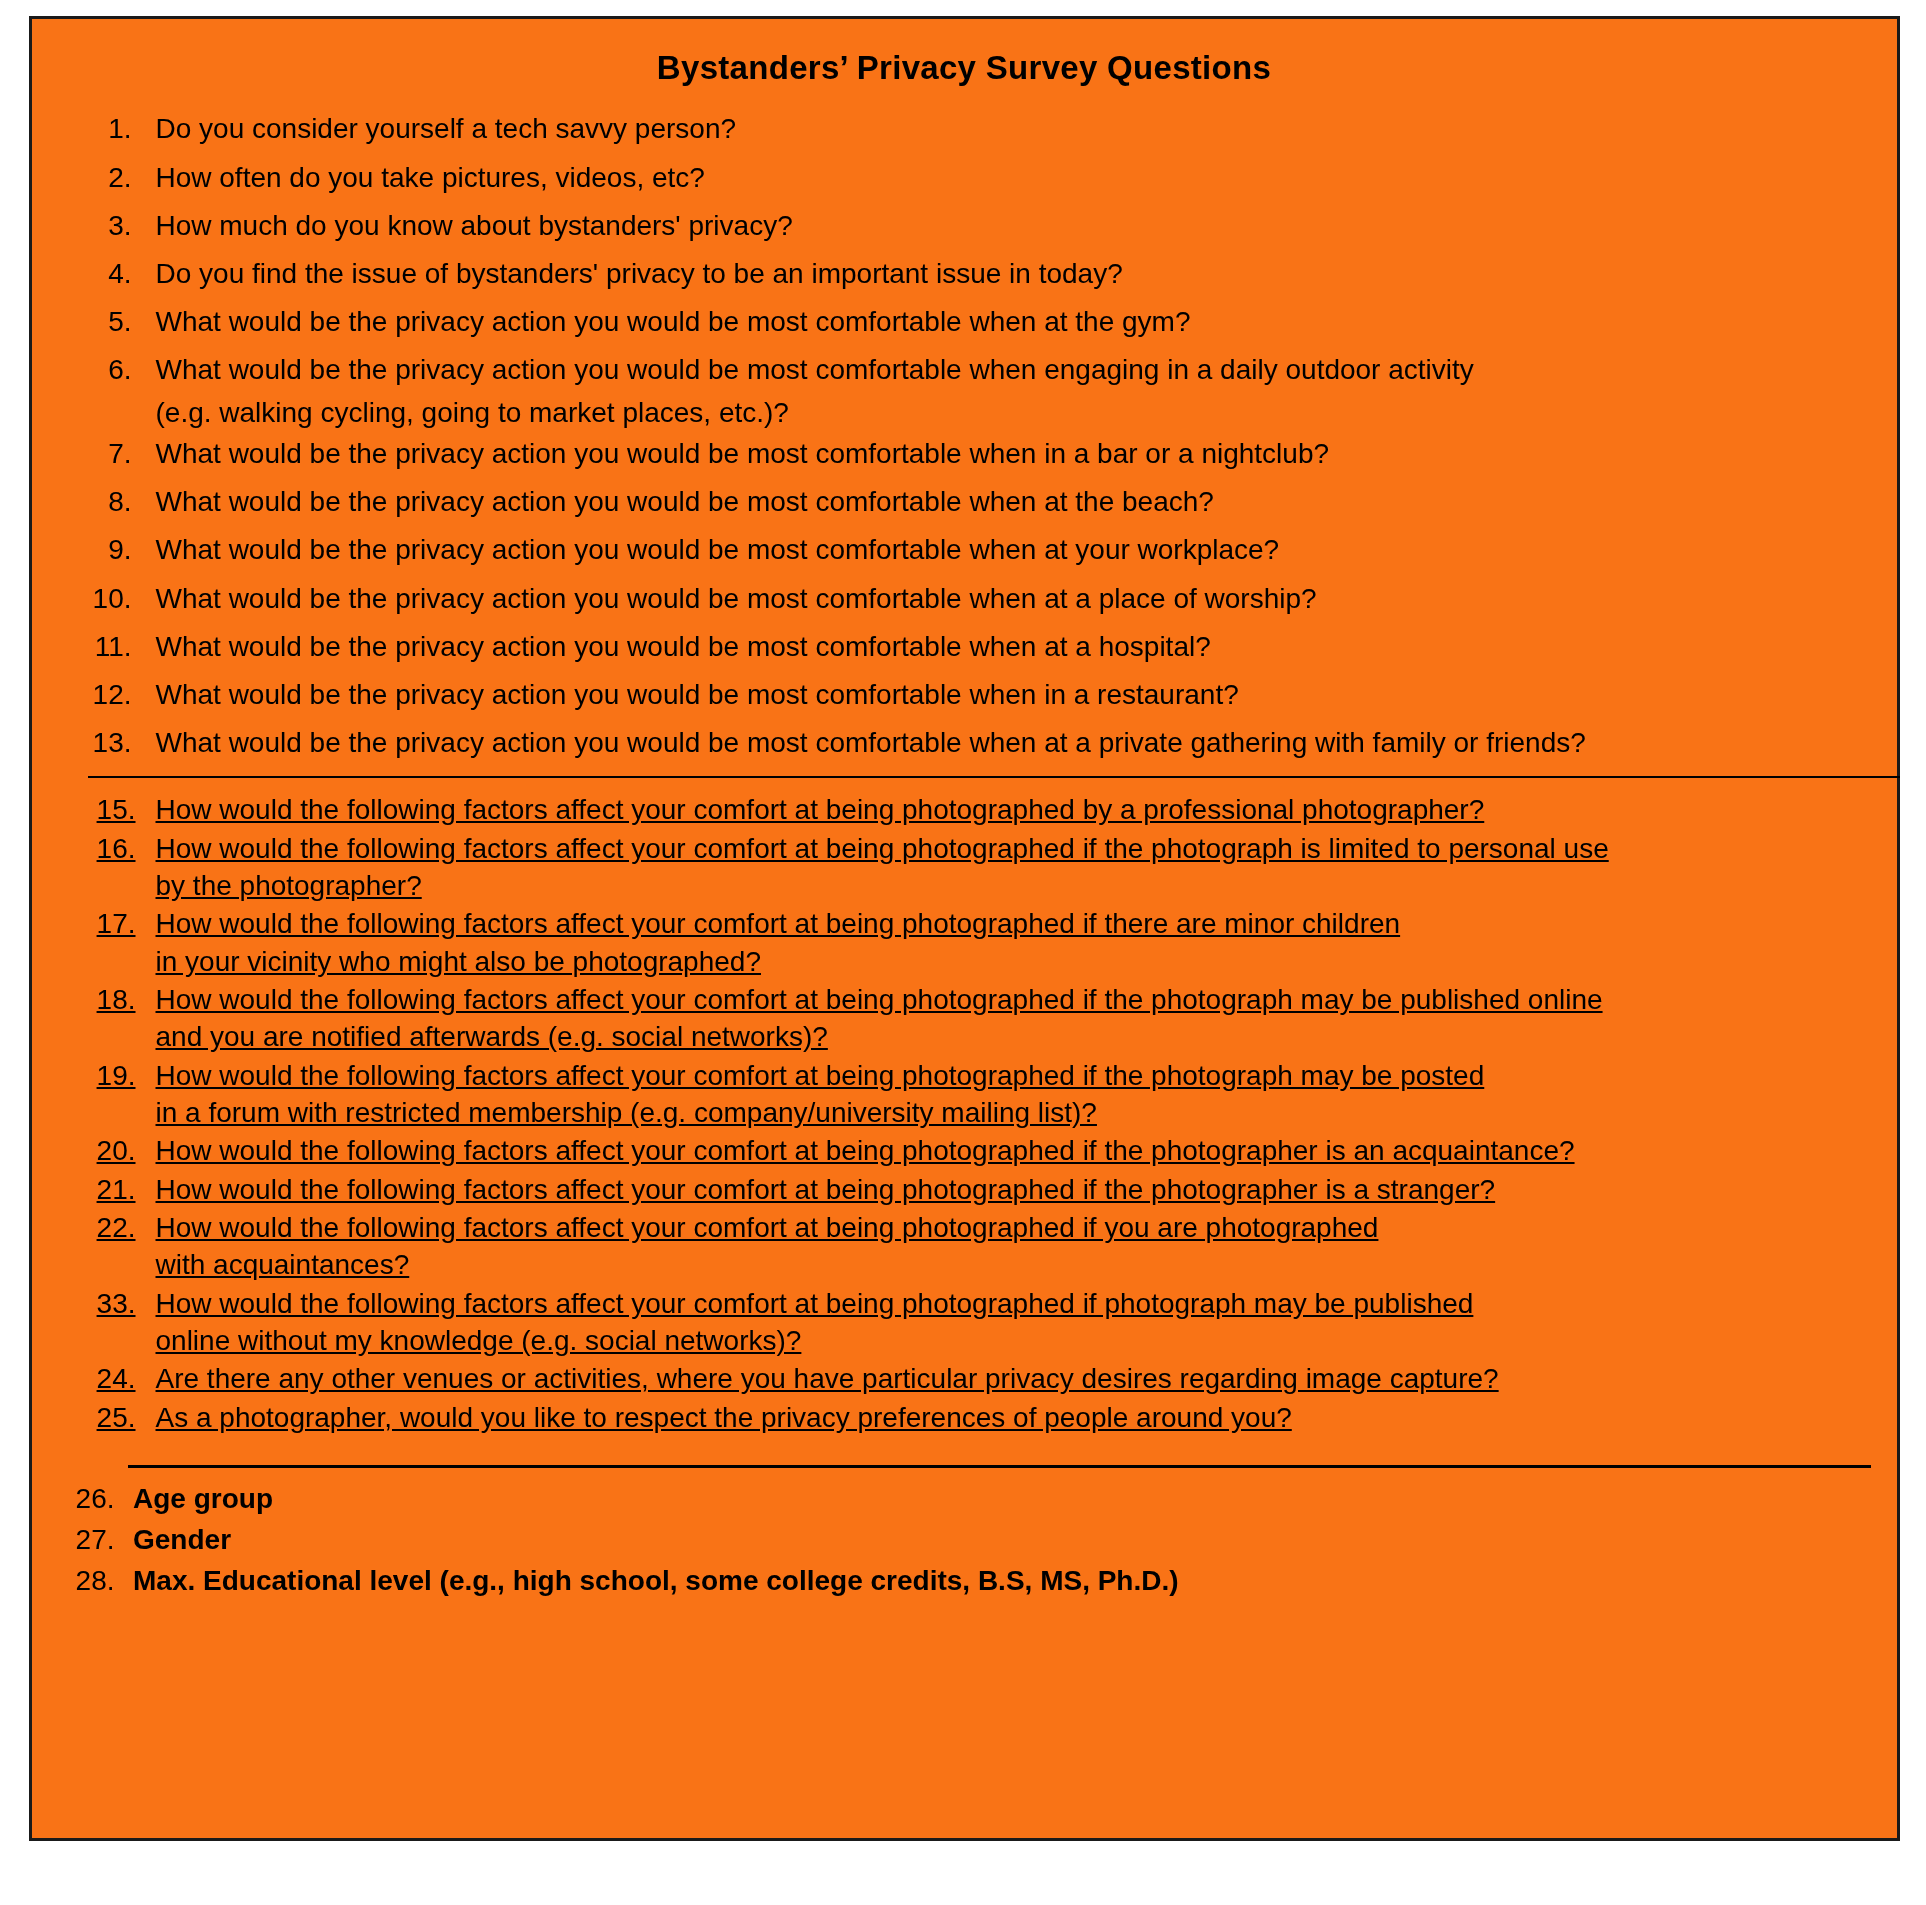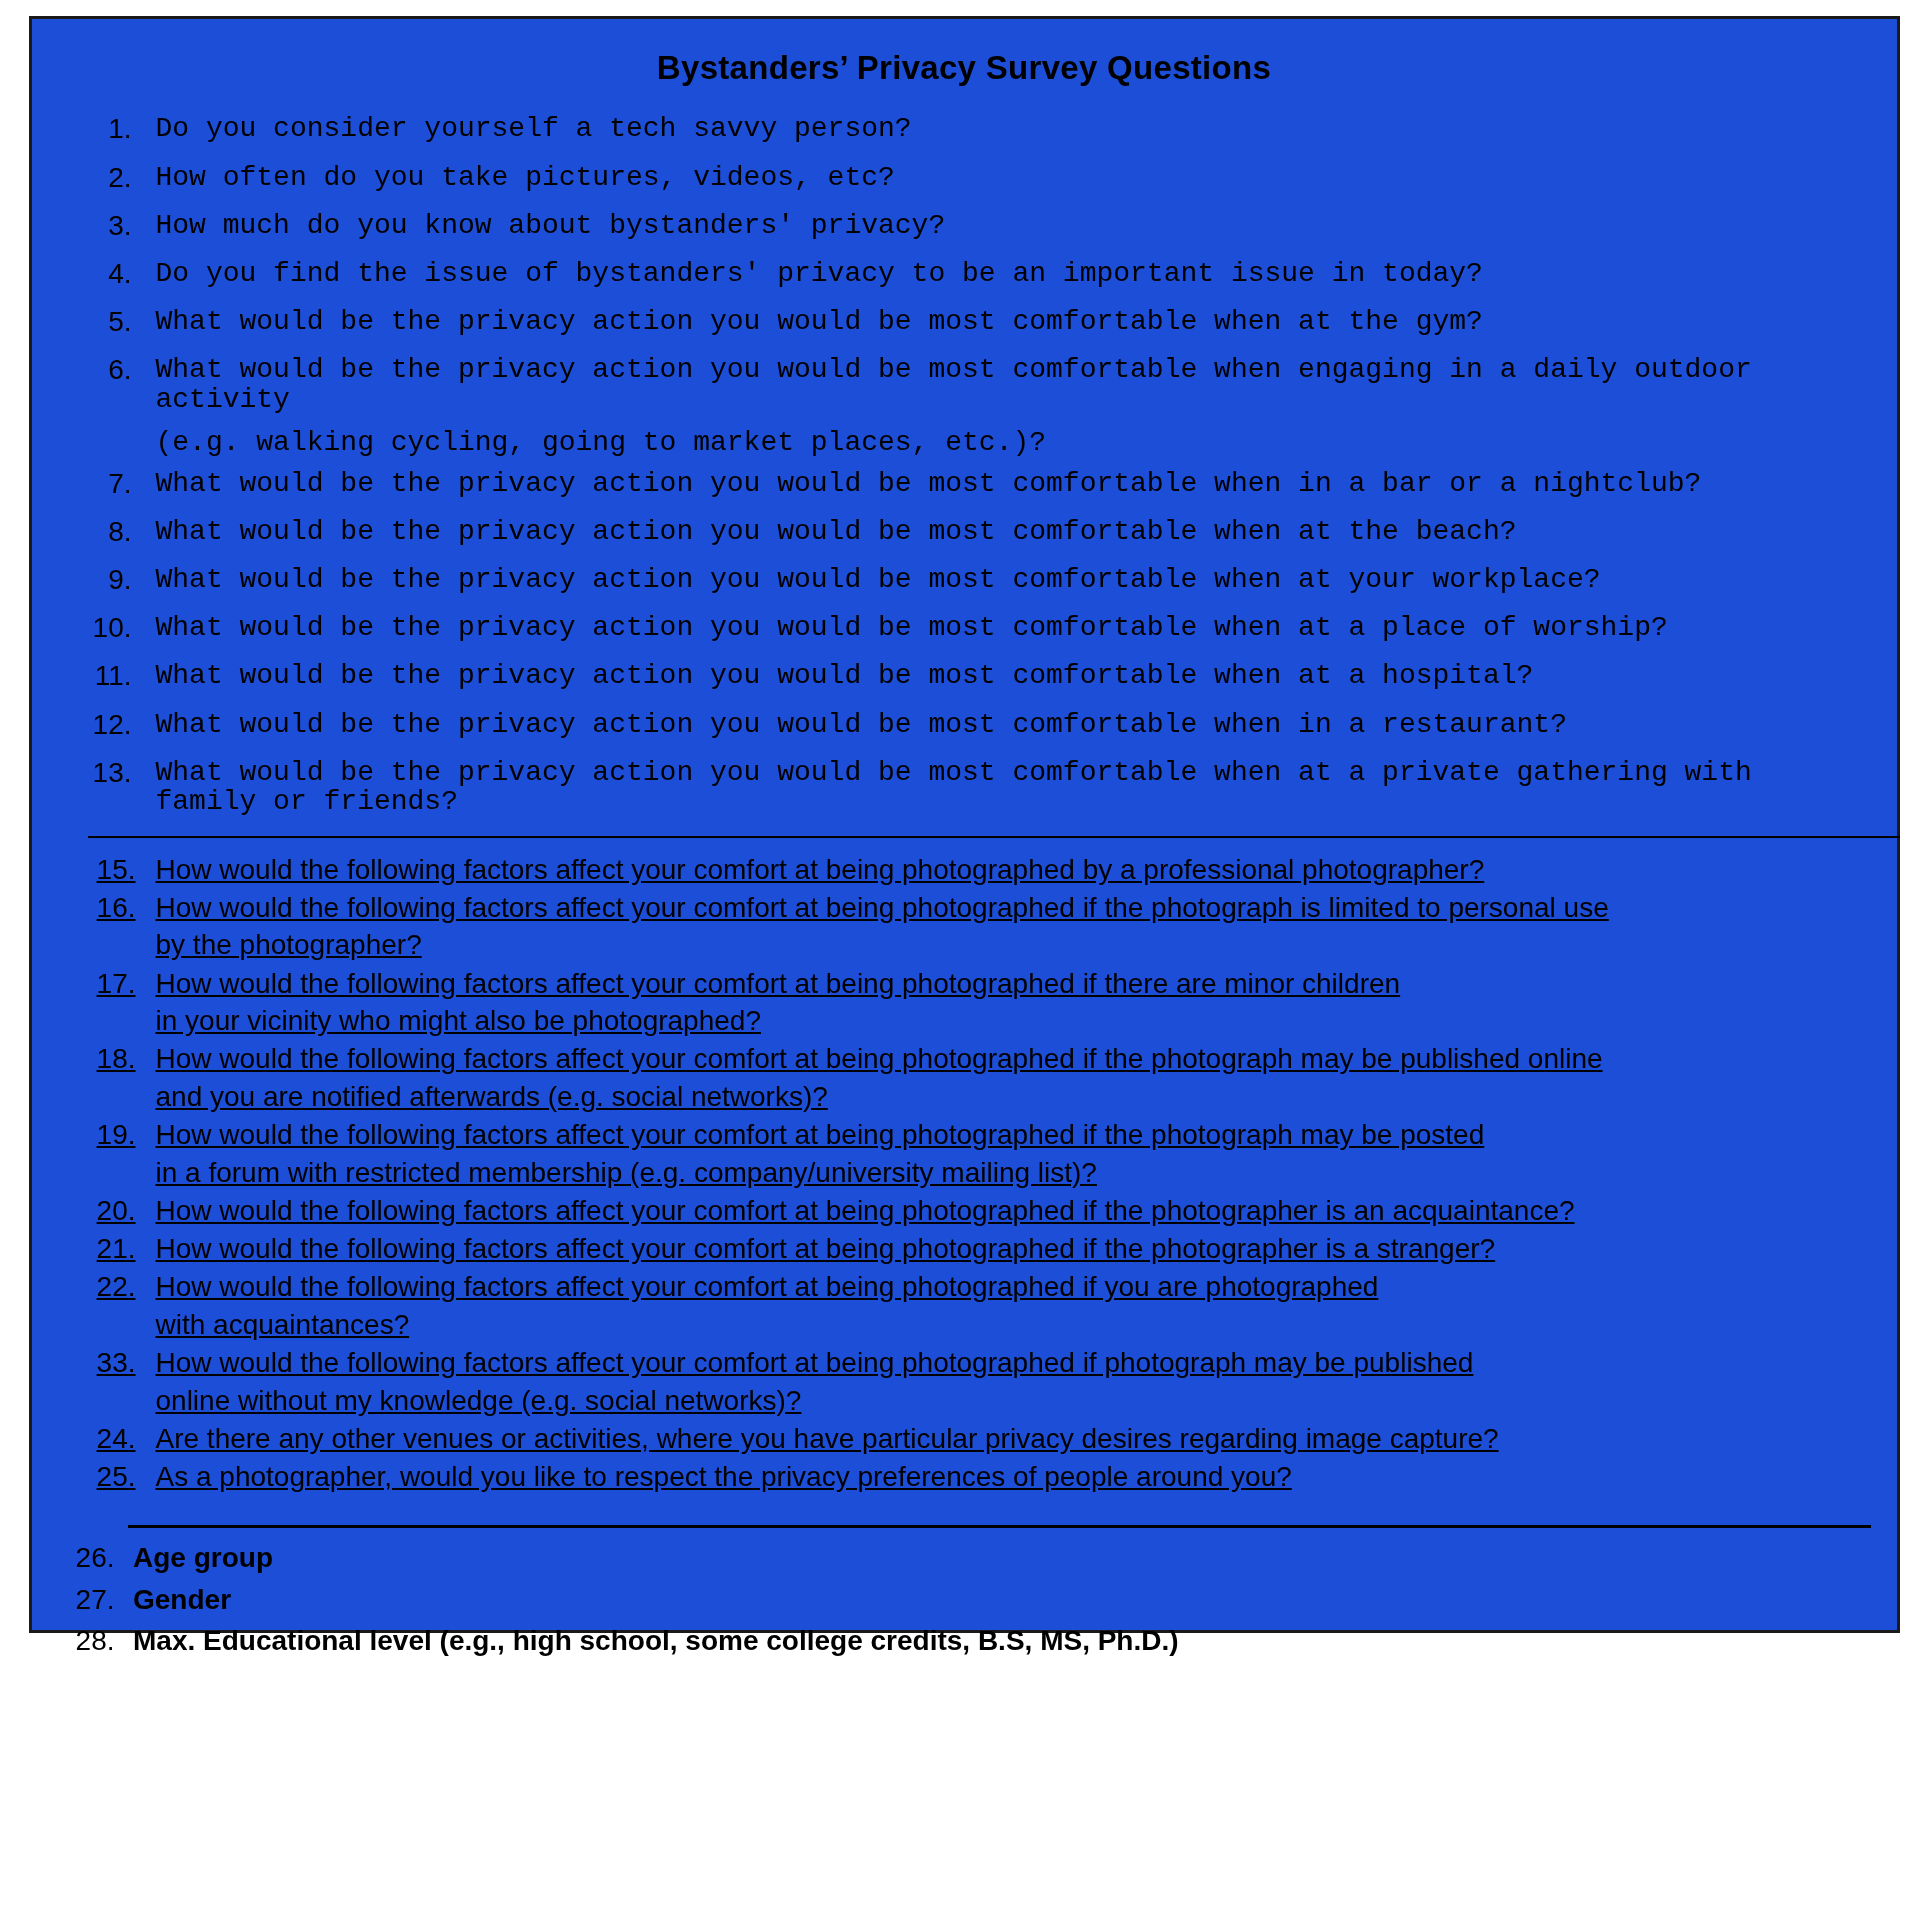--- a/index.html
+++ b/index.html
@@ -13,24 +13,24 @@
     font-family: "Liberation Sans", sans-serif;
     color: #000000;
     -webkit-font-smoothing: antialiased;
   }
 
   #doc-frame {
     position: absolute;
     left: 28.5px;
     top: 15.7px;
     width: 1871px;
-    height: 1617px;
+    height: 1825px;
     border: 3.6px solid #1a1a1a;
     box-sizing: border-box;
-    background: #1d4ed8;
+    background: #f97316;
   }
 
   #doc-title {
     text-align: center;
     font-size: 33px;
     font-weight: bold;
     letter-spacing: 0.3px;
     margin-top: 31px;
     margin-bottom: 0;
     line-height: 1.1;
@@ -70,21 +70,20 @@
   #section-venues .qitem {
     margin-bottom: 18.5px;
   }
   #section-venues .qnum {
     width: 47px;
     margin-left: 53px;
   }
   #section-venues .qtext {
     margin-left: 24px;
     padding-right: 43px;
-    font-family: Liberation Mono, monospace;
   }
   #section-venues .qitem.tight {
     margin-bottom: 11.4px;
   }
   #section-venues .qtext .cont {
     margin-top: 13px;
   }
 
   .divider {
     height: 0;

